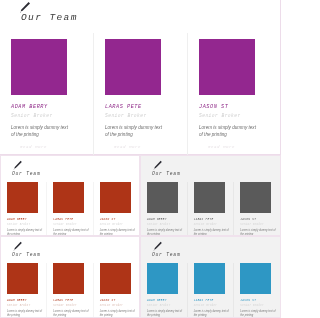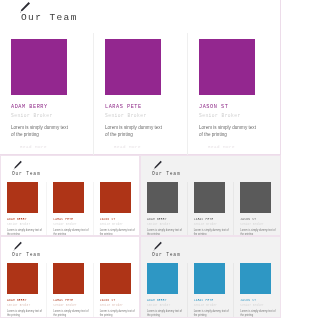--- a/index.html
+++ b/index.html
@@ -10,20 +10,21 @@
     background: #ffffff;
     font-family: "Liberation Sans", sans-serif;
     overflow: hidden;
   }
 
   #app {
     position: relative;
     width: 281px;
     height: 318px;
     background: #ffffff;
+    font-style: italic;
   }
 
   
   .main-panel {
     position: absolute;
     left: 0;
     top: 0;
     width: 281px;
     height: 155px;
     background: #ffffff;

